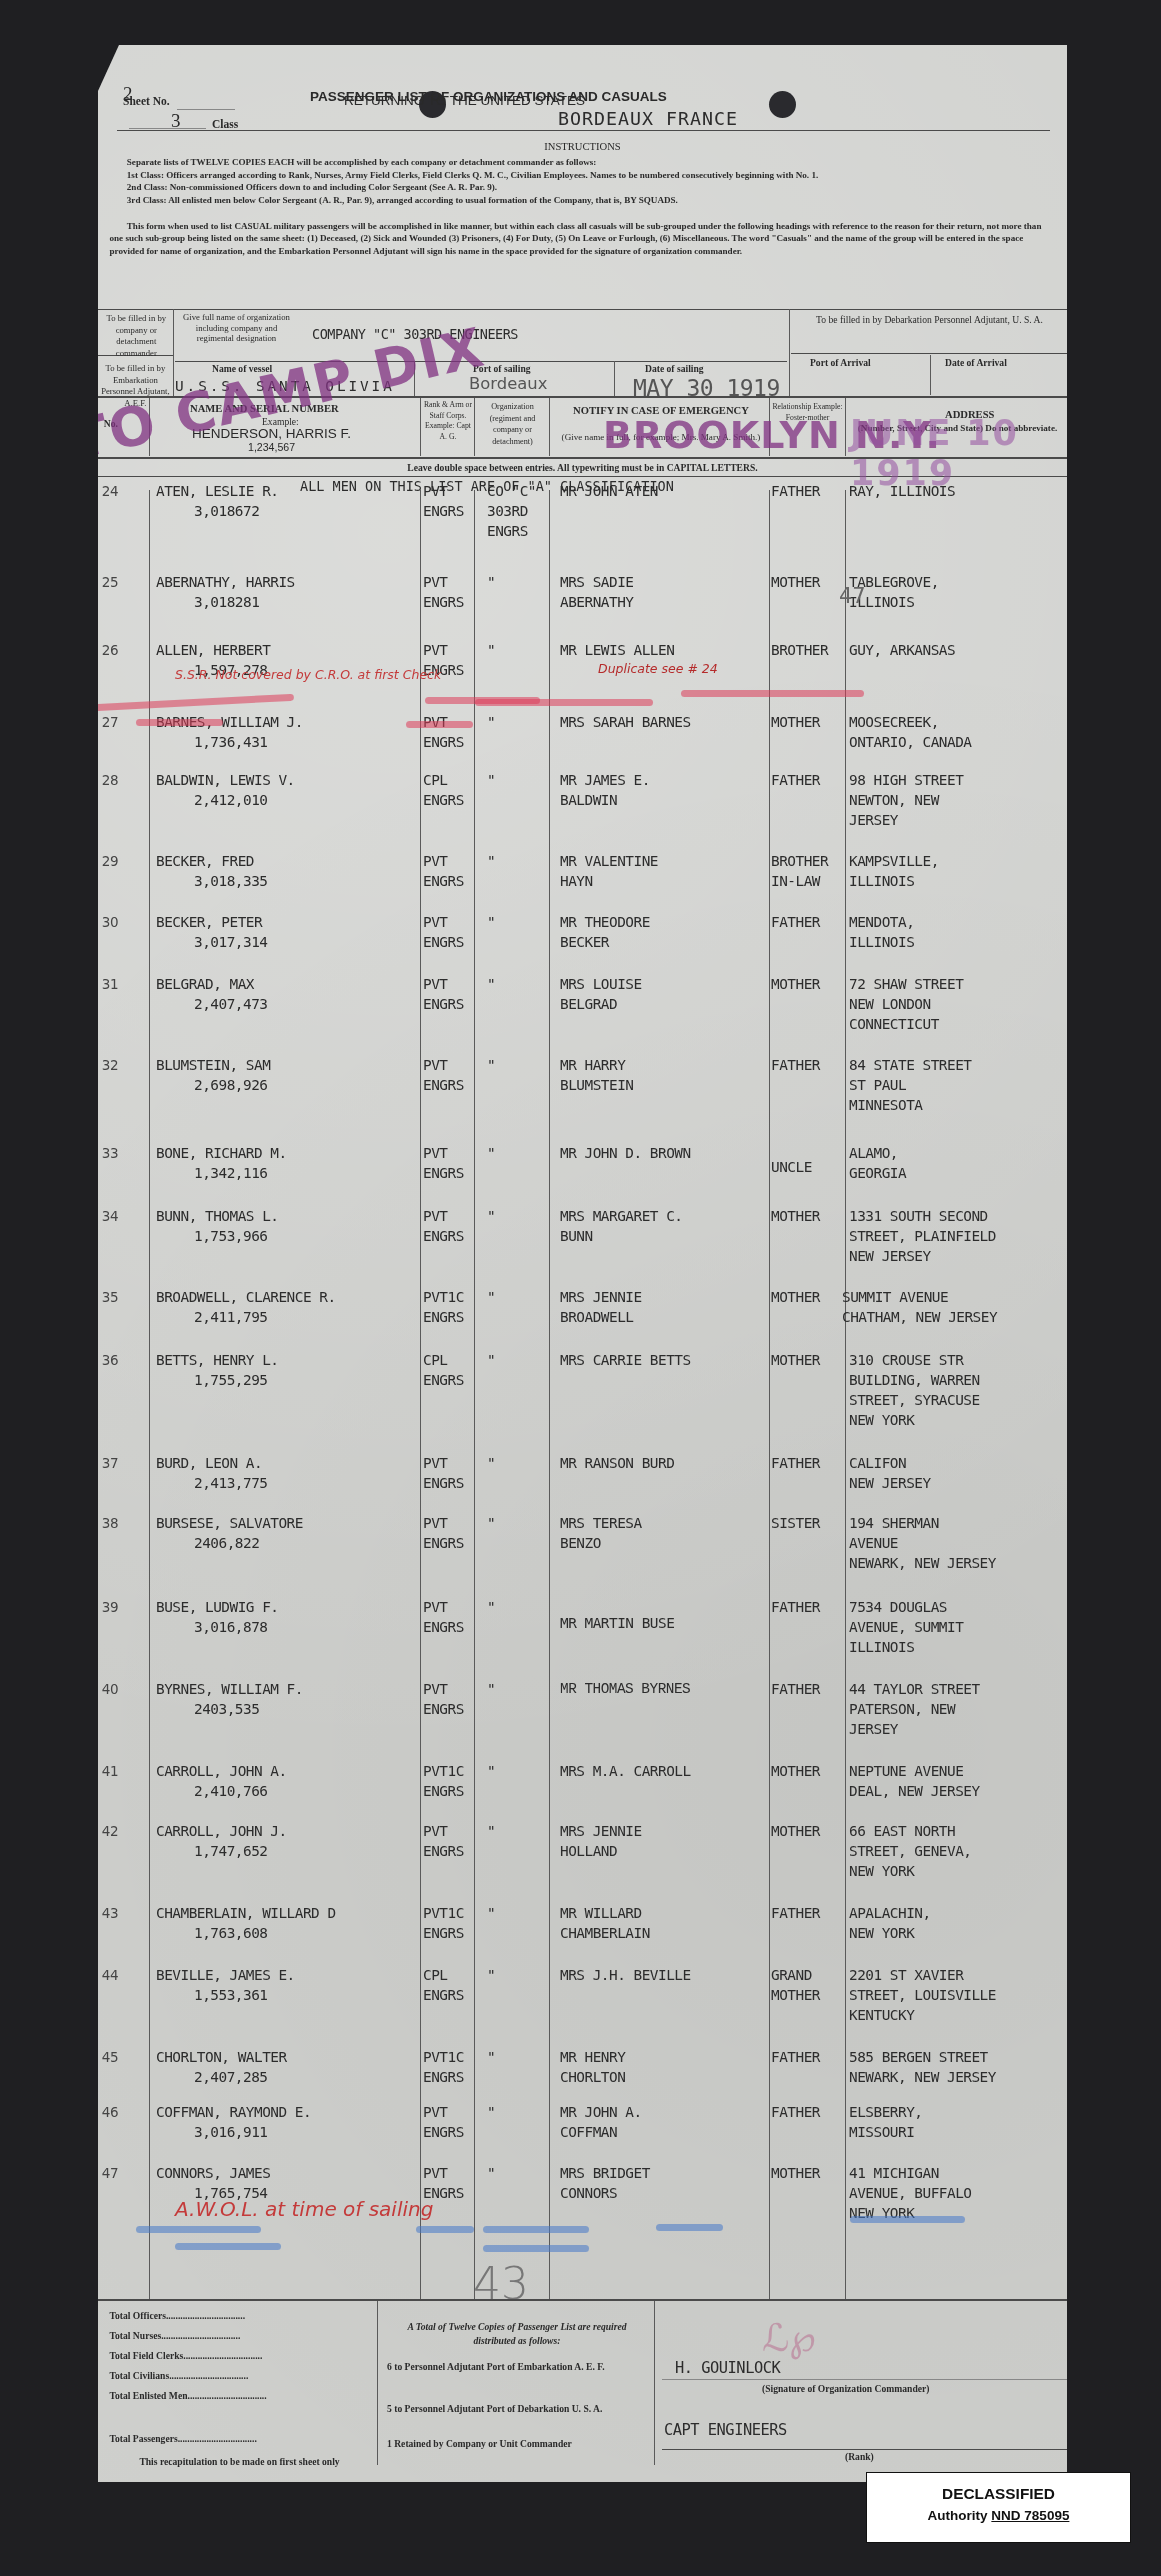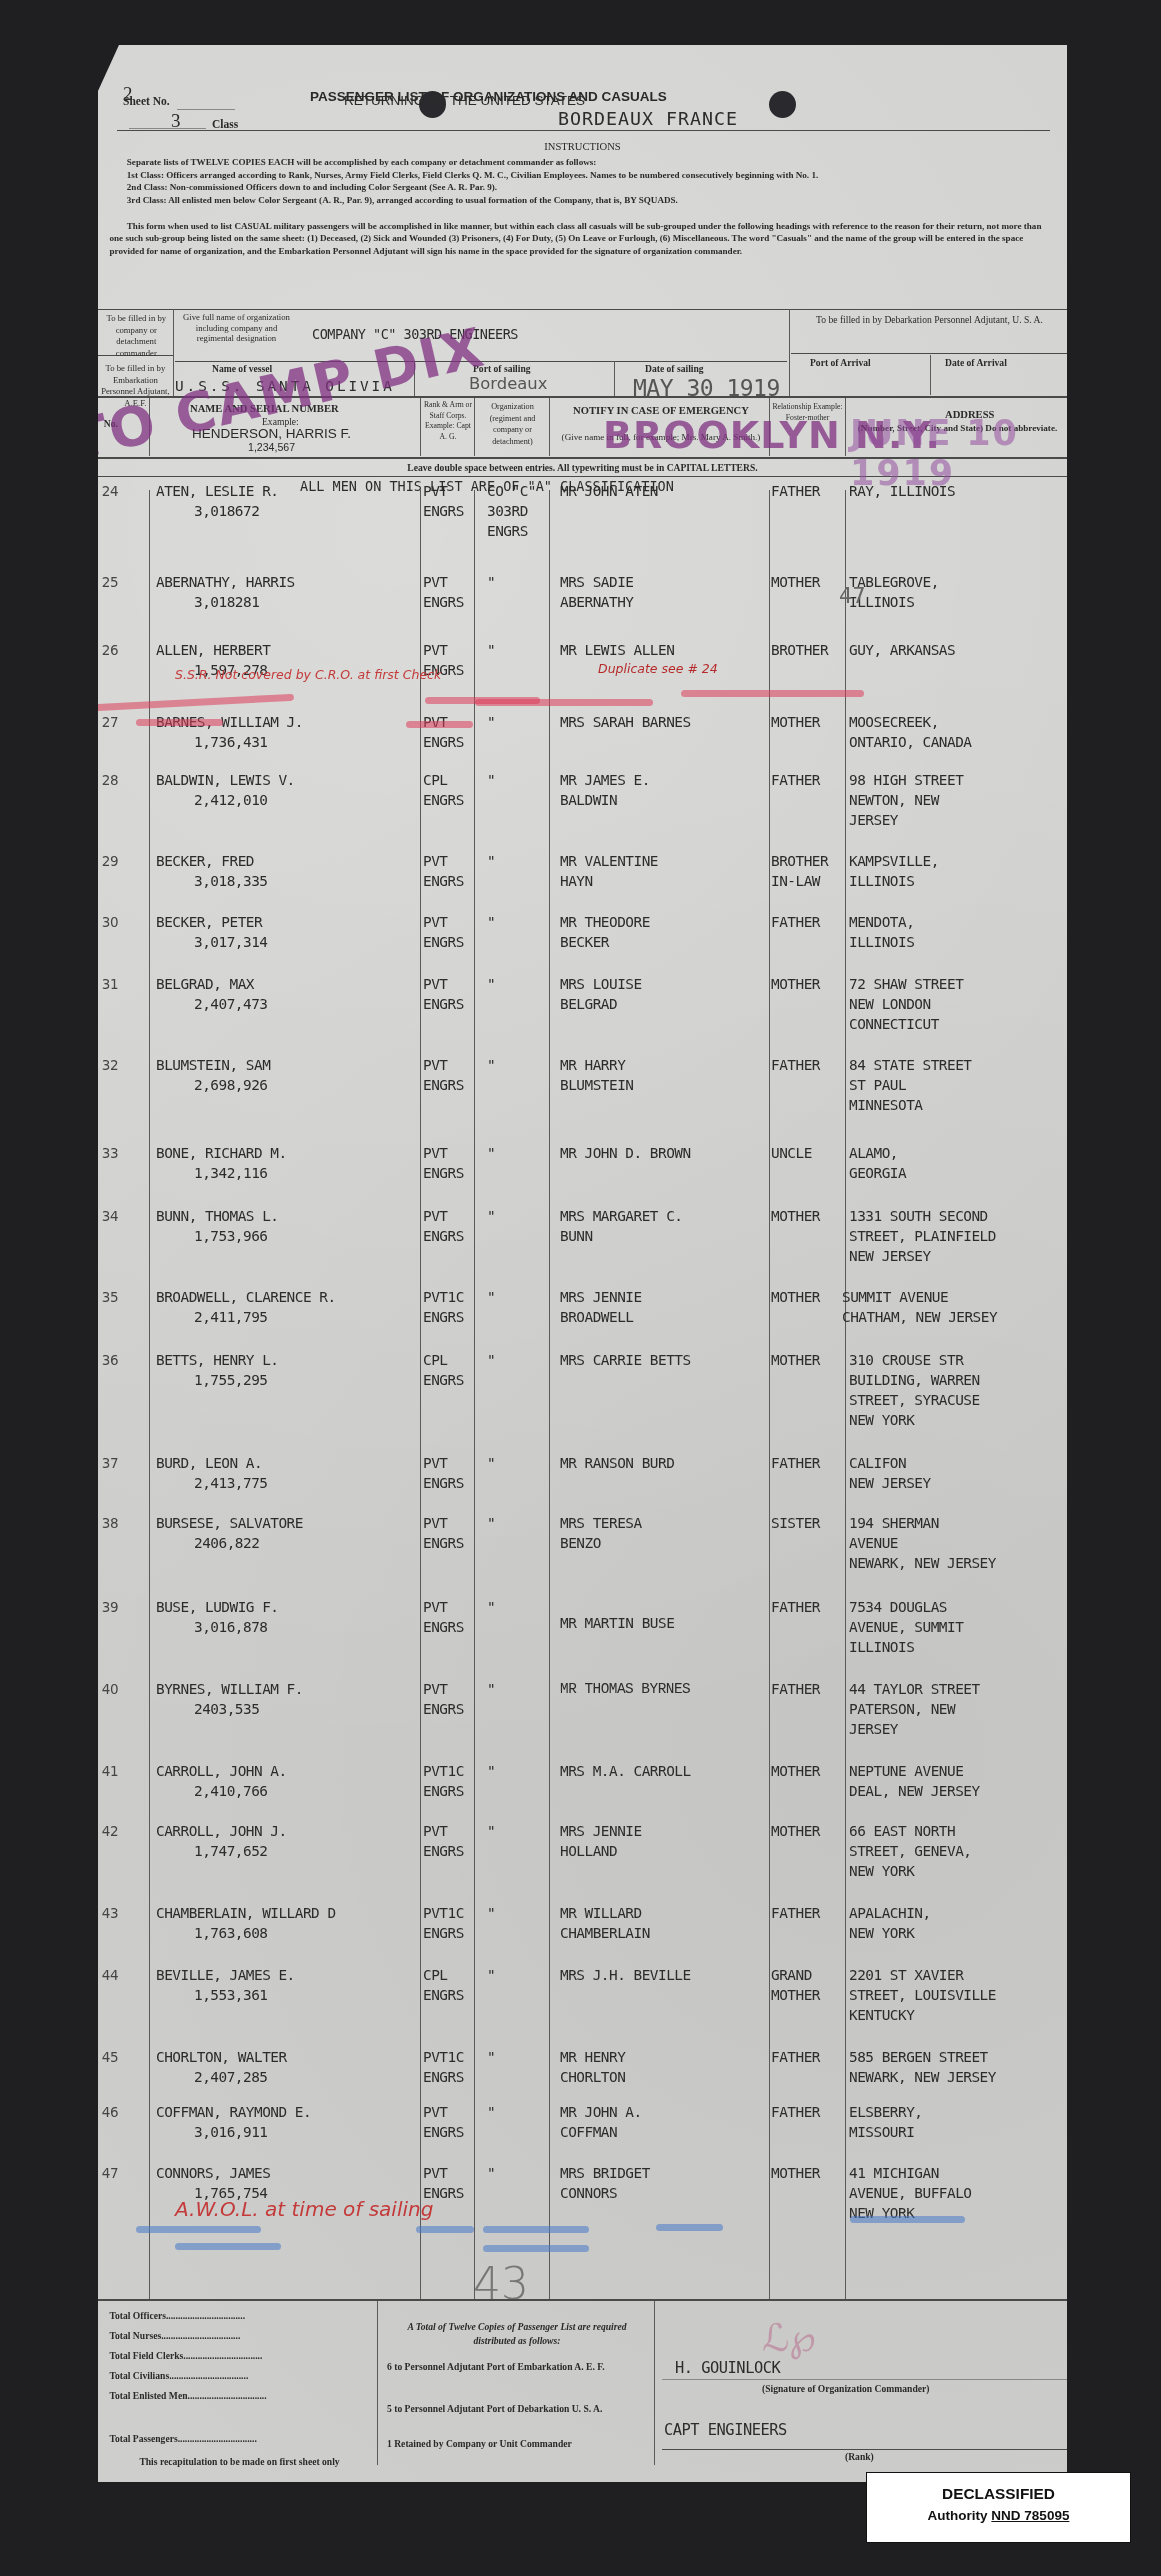--- a/index.html
+++ b/index.html
@@ -228,21 +228,21 @@
 MINNESOTA</div>
       </div>
       <div class="row type" style="top: 1098px;">
         <div class="cell" style="left:3.8px;font-family:&quot;DejaVu Sans&quot;,sans-serif;font-size:13.5px;color:#444;">33</div>
         <div class="cell" style="left:58px;">BONE, RICHARD M.</div>
         <div class="cell" style="left:96px;top:20px;">1,342,116</div>
         <div class="cell" style="left:325px;">PVT
 ENGRS</div>
         <div class="cell" style="left:389px;">"</div>
         <div class="cell" style="left:462px;">MR JOHN D. BROWN</div>
-        <div class="cell" style="left:673px;">UNCLE</div>
+        <div class="cell" style="left:673px;margin-top:14px;">UNCLE</div>
         <div class="cell" style="left:751px;">ALAMO,
 GEORGIA</div>
       </div>
       <div class="row type" style="top: 1161px;">
         <div class="cell" style="left:3.8px;font-family:&quot;DejaVu Sans&quot;,sans-serif;font-size:13.5px;color:#444;">34</div>
         <div class="cell" style="left:58px;">BUNN, THOMAS L.</div>
         <div class="cell" style="left:96px;top:20px;">1,753,966</div>
         <div class="cell" style="left:325px;">PVT
 ENGRS</div>
         <div class="cell" style="left:389px;">"</div>

